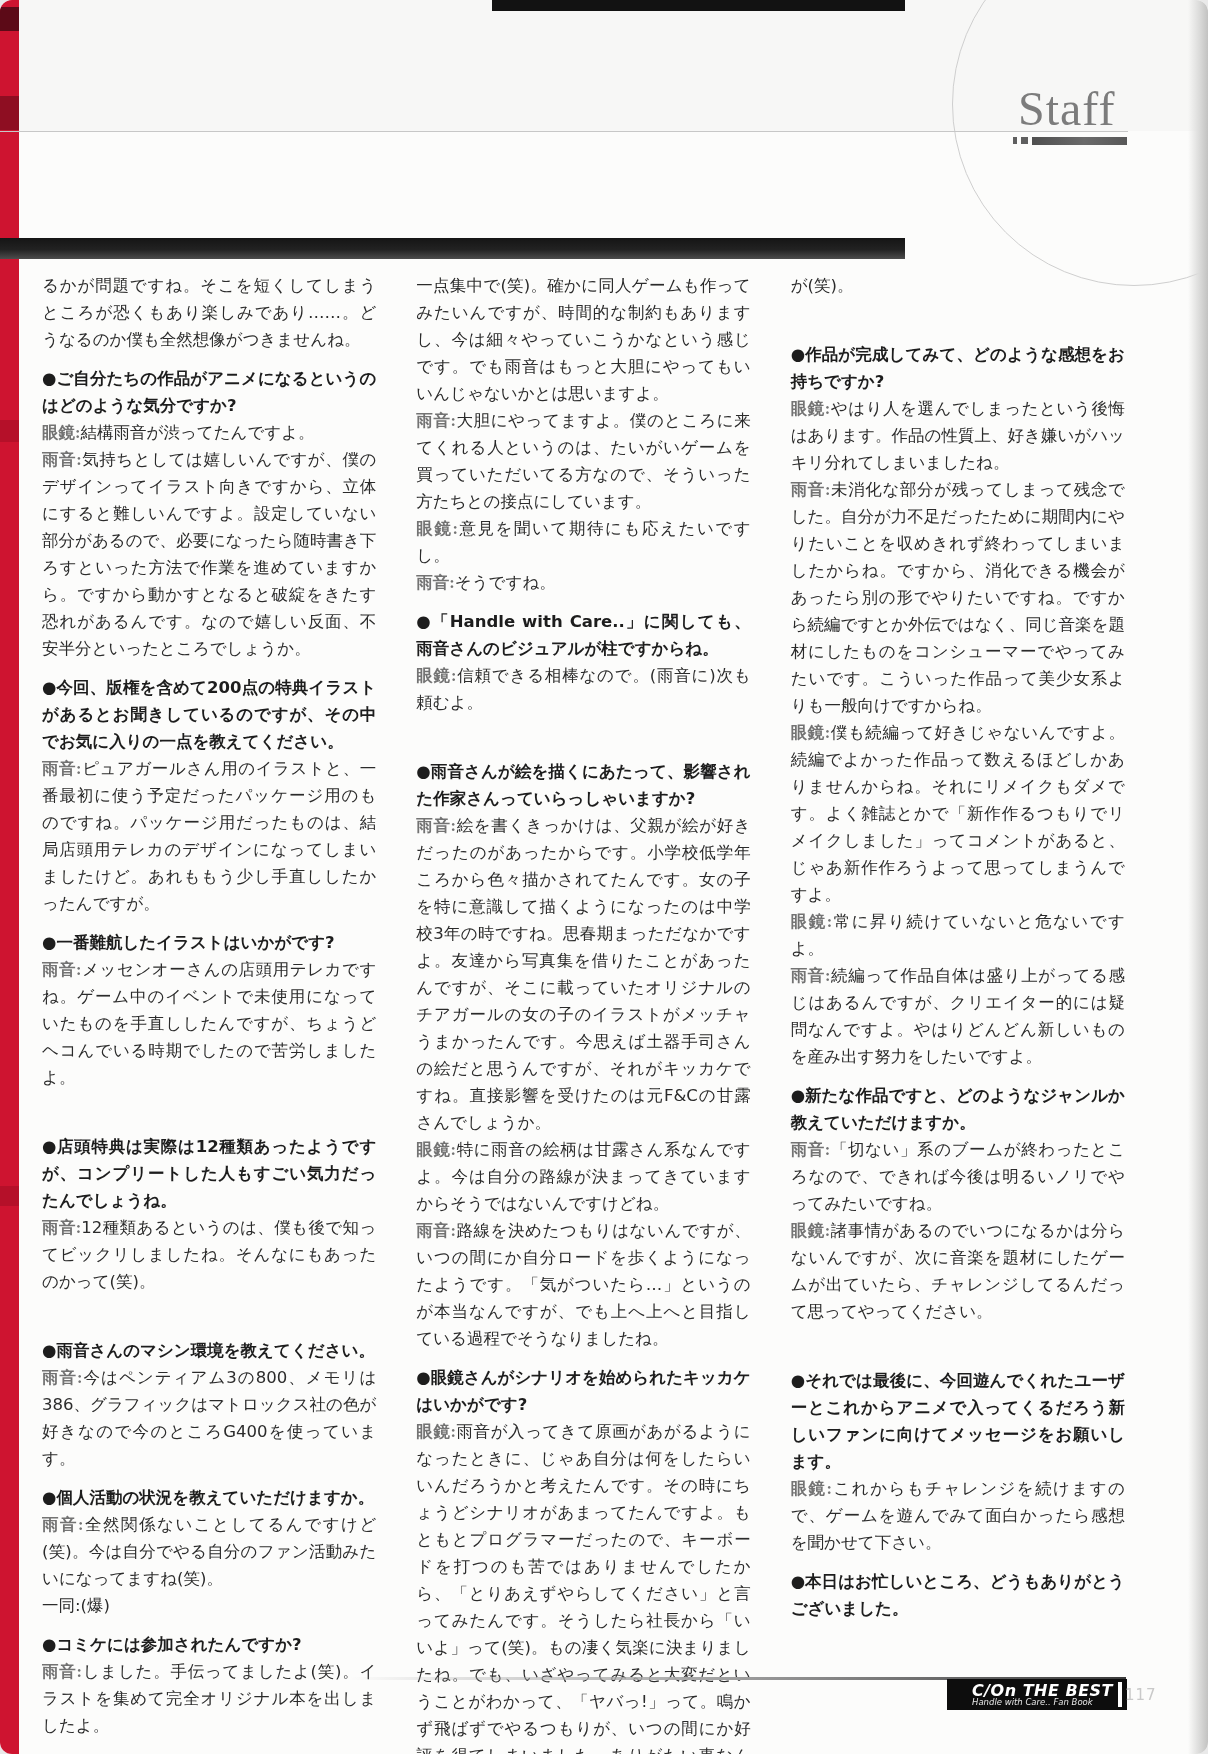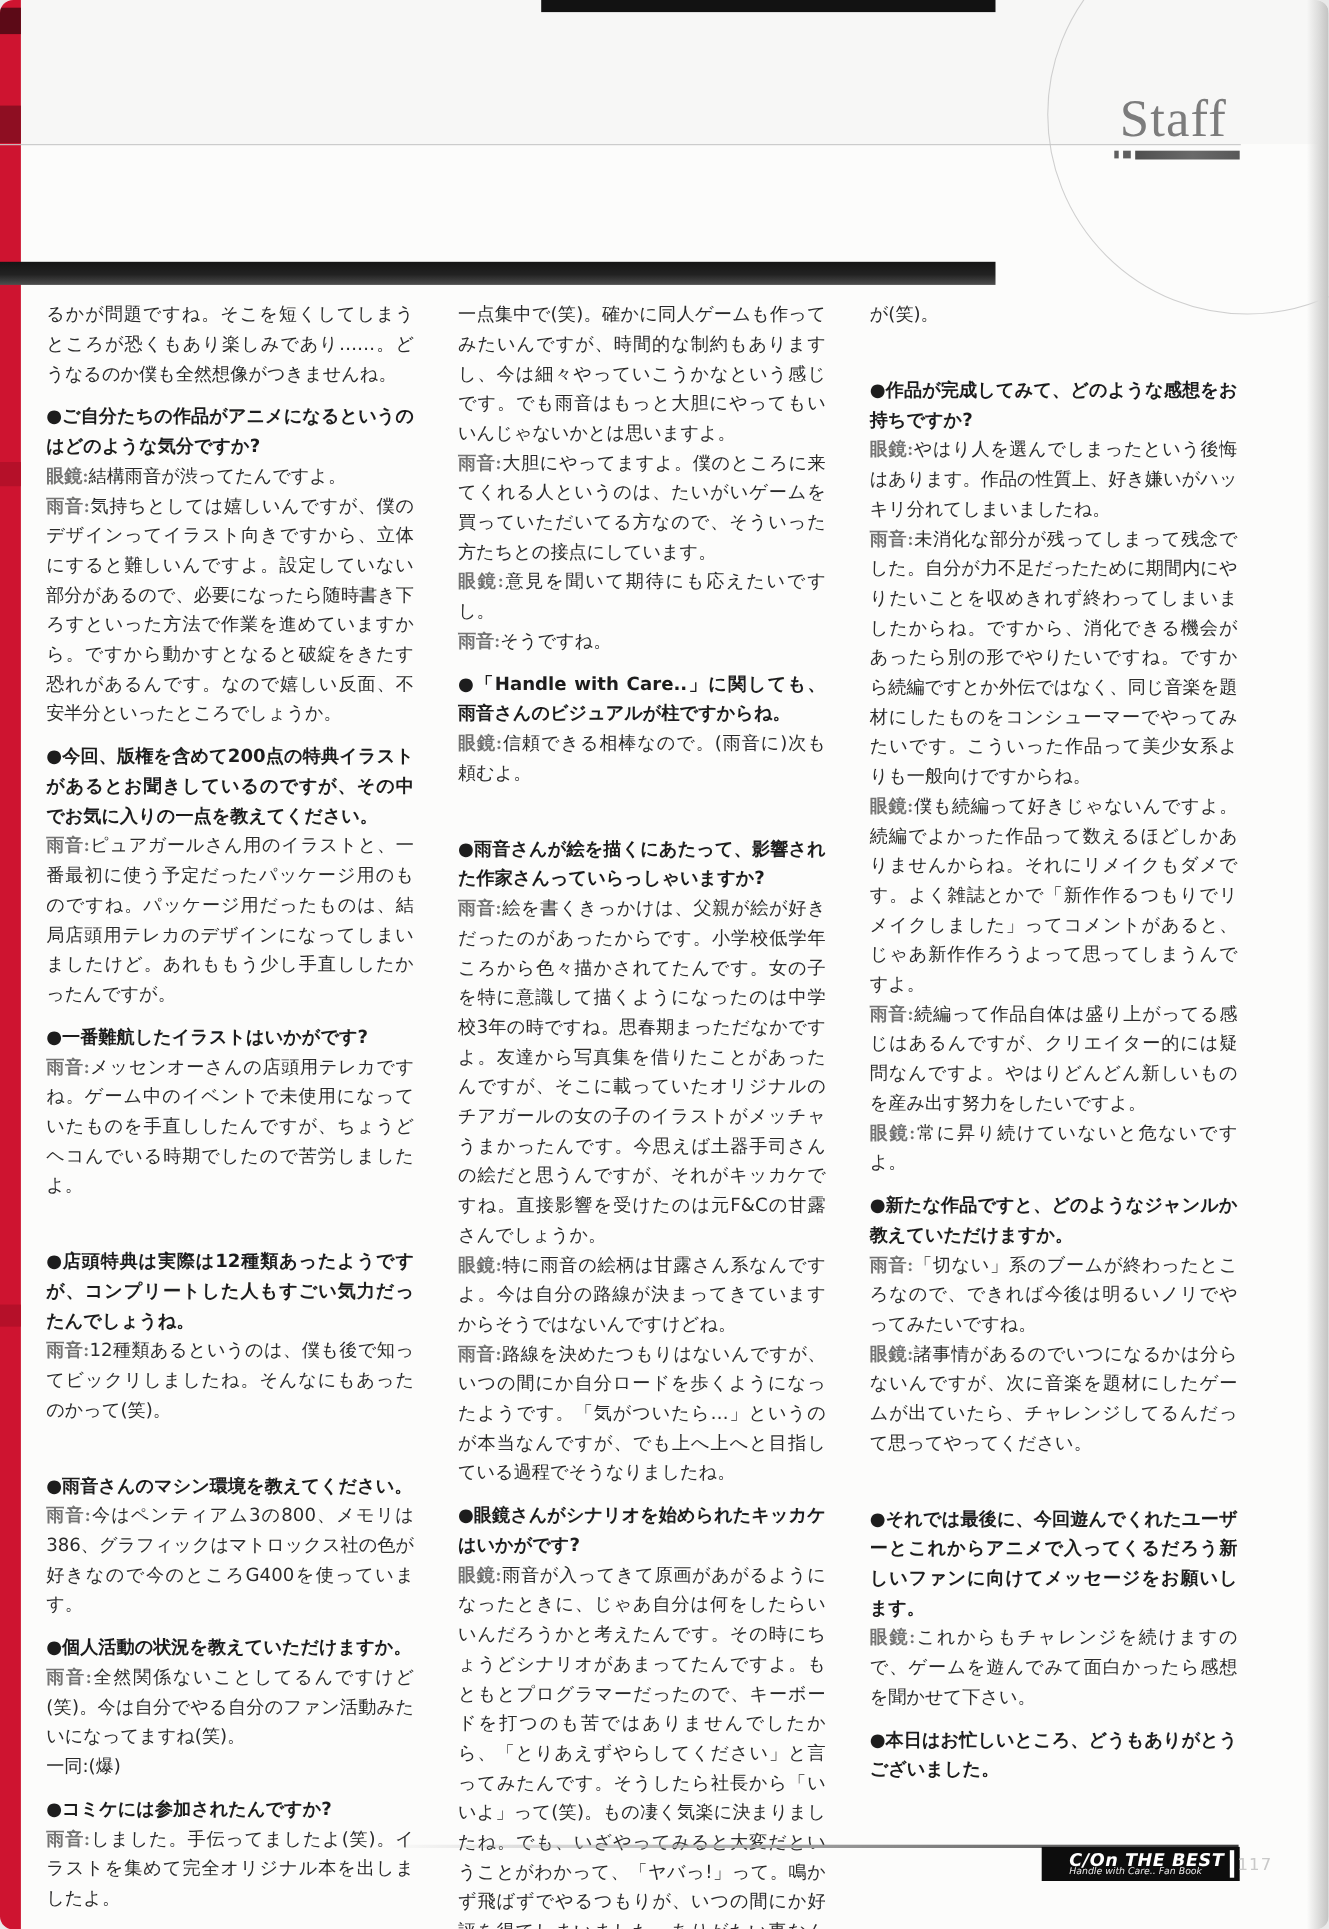--- a/index.html
+++ b/index.html
@@ -102,22 +102,22 @@
         <p class="q">●眼鏡さんがシナリオを始められたキッカケはいかがです?</p>
         <p class="sp"><b class="speaker">眼鏡:</b>雨音が入ってきて原画があがるようになったときに、じゃあ自分は何をしたらいいんだろうかと考えたんです。その時にちょうどシナリオがあまってたんですよ。もともとプログラマーだったので、キーボードを打つのも苦ではありませんでしたから、「とりあえずやらしてください」と言ってみたんです。そうしたら社長から「いいよ」って(笑)。もの凄く気楽に決まりましたね。でも、いざやってみると大変だということがわかって、「ヤバっ!」って。鳴かず飛ばずでやるつもりが、いつの間にか好評を得てしまいました。ありがたい事なんです</p>
       </div>
       <div class="col">
         <p class="pl">が(笑)。</p>
         <div class="gap"></div>
         <p class="q">●作品が完成してみて、どのような感想をお持ちですか?</p>
         <p class="sp"><b class="speaker">眼鏡:</b>やはり人を選んでしまったという後悔はあります。作品の性質上、好き嫌いがハッキリ分れてしまいましたね。</p>
         <p class="sp"><b class="speaker">雨音:</b>未消化な部分が残ってしまって残念でした。自分が力不足だったために期間内にやりたいことを収めきれず終わってしまいましたからね。ですから、消化できる機会があったら別の形でやりたいですね。ですから続編ですとか外伝ではなく、同じ音楽を題材にしたものをコンシューマーでやってみたいです。こういった作品って美少女系よりも一般向けですからね。</p>
         <p class="sp"><b class="speaker">眼鏡:</b>僕も続編って好きじゃないんですよ。続編でよかった作品って数えるほどしかありませんからね。それにリメイクもダメです。よく雑誌とかで「新作作るつもりでリメイクしました」ってコメントがあると、じゃあ新作作ろうよって思ってしまうんですよ。</p>
+        <p class="sp"><b class="speaker">眼鏡:</b>常に昇り続けていないと危ないですよ。</p>
         <p class="sp"><b class="speaker">雨音:</b>続編って作品自体は盛り上がってる感じはあるんですが、クリエイター的には疑問なんですよ。やはりどんどん新しいものを産み出す努力をしたいですよ。</p>
-        <p class="sp"><b class="speaker">眼鏡:</b>常に昇り続けていないと危ないですよ。</p>
         <p class="q">●新たな作品ですと、どのようなジャンルか教えていただけますか。</p>
         <p class="sp"><b class="speaker">雨音:</b>「切ない」系のブームが終わったところなので、できれば今後は明るいノリでやってみたいですね。</p>
         <p class="sp"><b class="speaker">眼鏡:</b>諸事情があるのでいつになるかは分らないんですが、次に音楽を題材にしたゲームが出ていたら、チャレンジしてるんだって思ってやってください。</p>
         <div class="gap"></div>
         <p class="q">●それでは最後に、今回遊んでくれたユーザーとこれからアニメで入ってくるだろう新しいファンに向けてメッセージをお願いします。</p>
         <p class="sp"><b class="speaker">眼鏡:</b>これからもチャレンジを続けますので、ゲームを遊んでみて面白かったら感想を聞かせて下さい。</p>
         <p class="q">●本日はお忙しいところ、どうもありがとうございました。</p>
       </div>
     </main>
 

